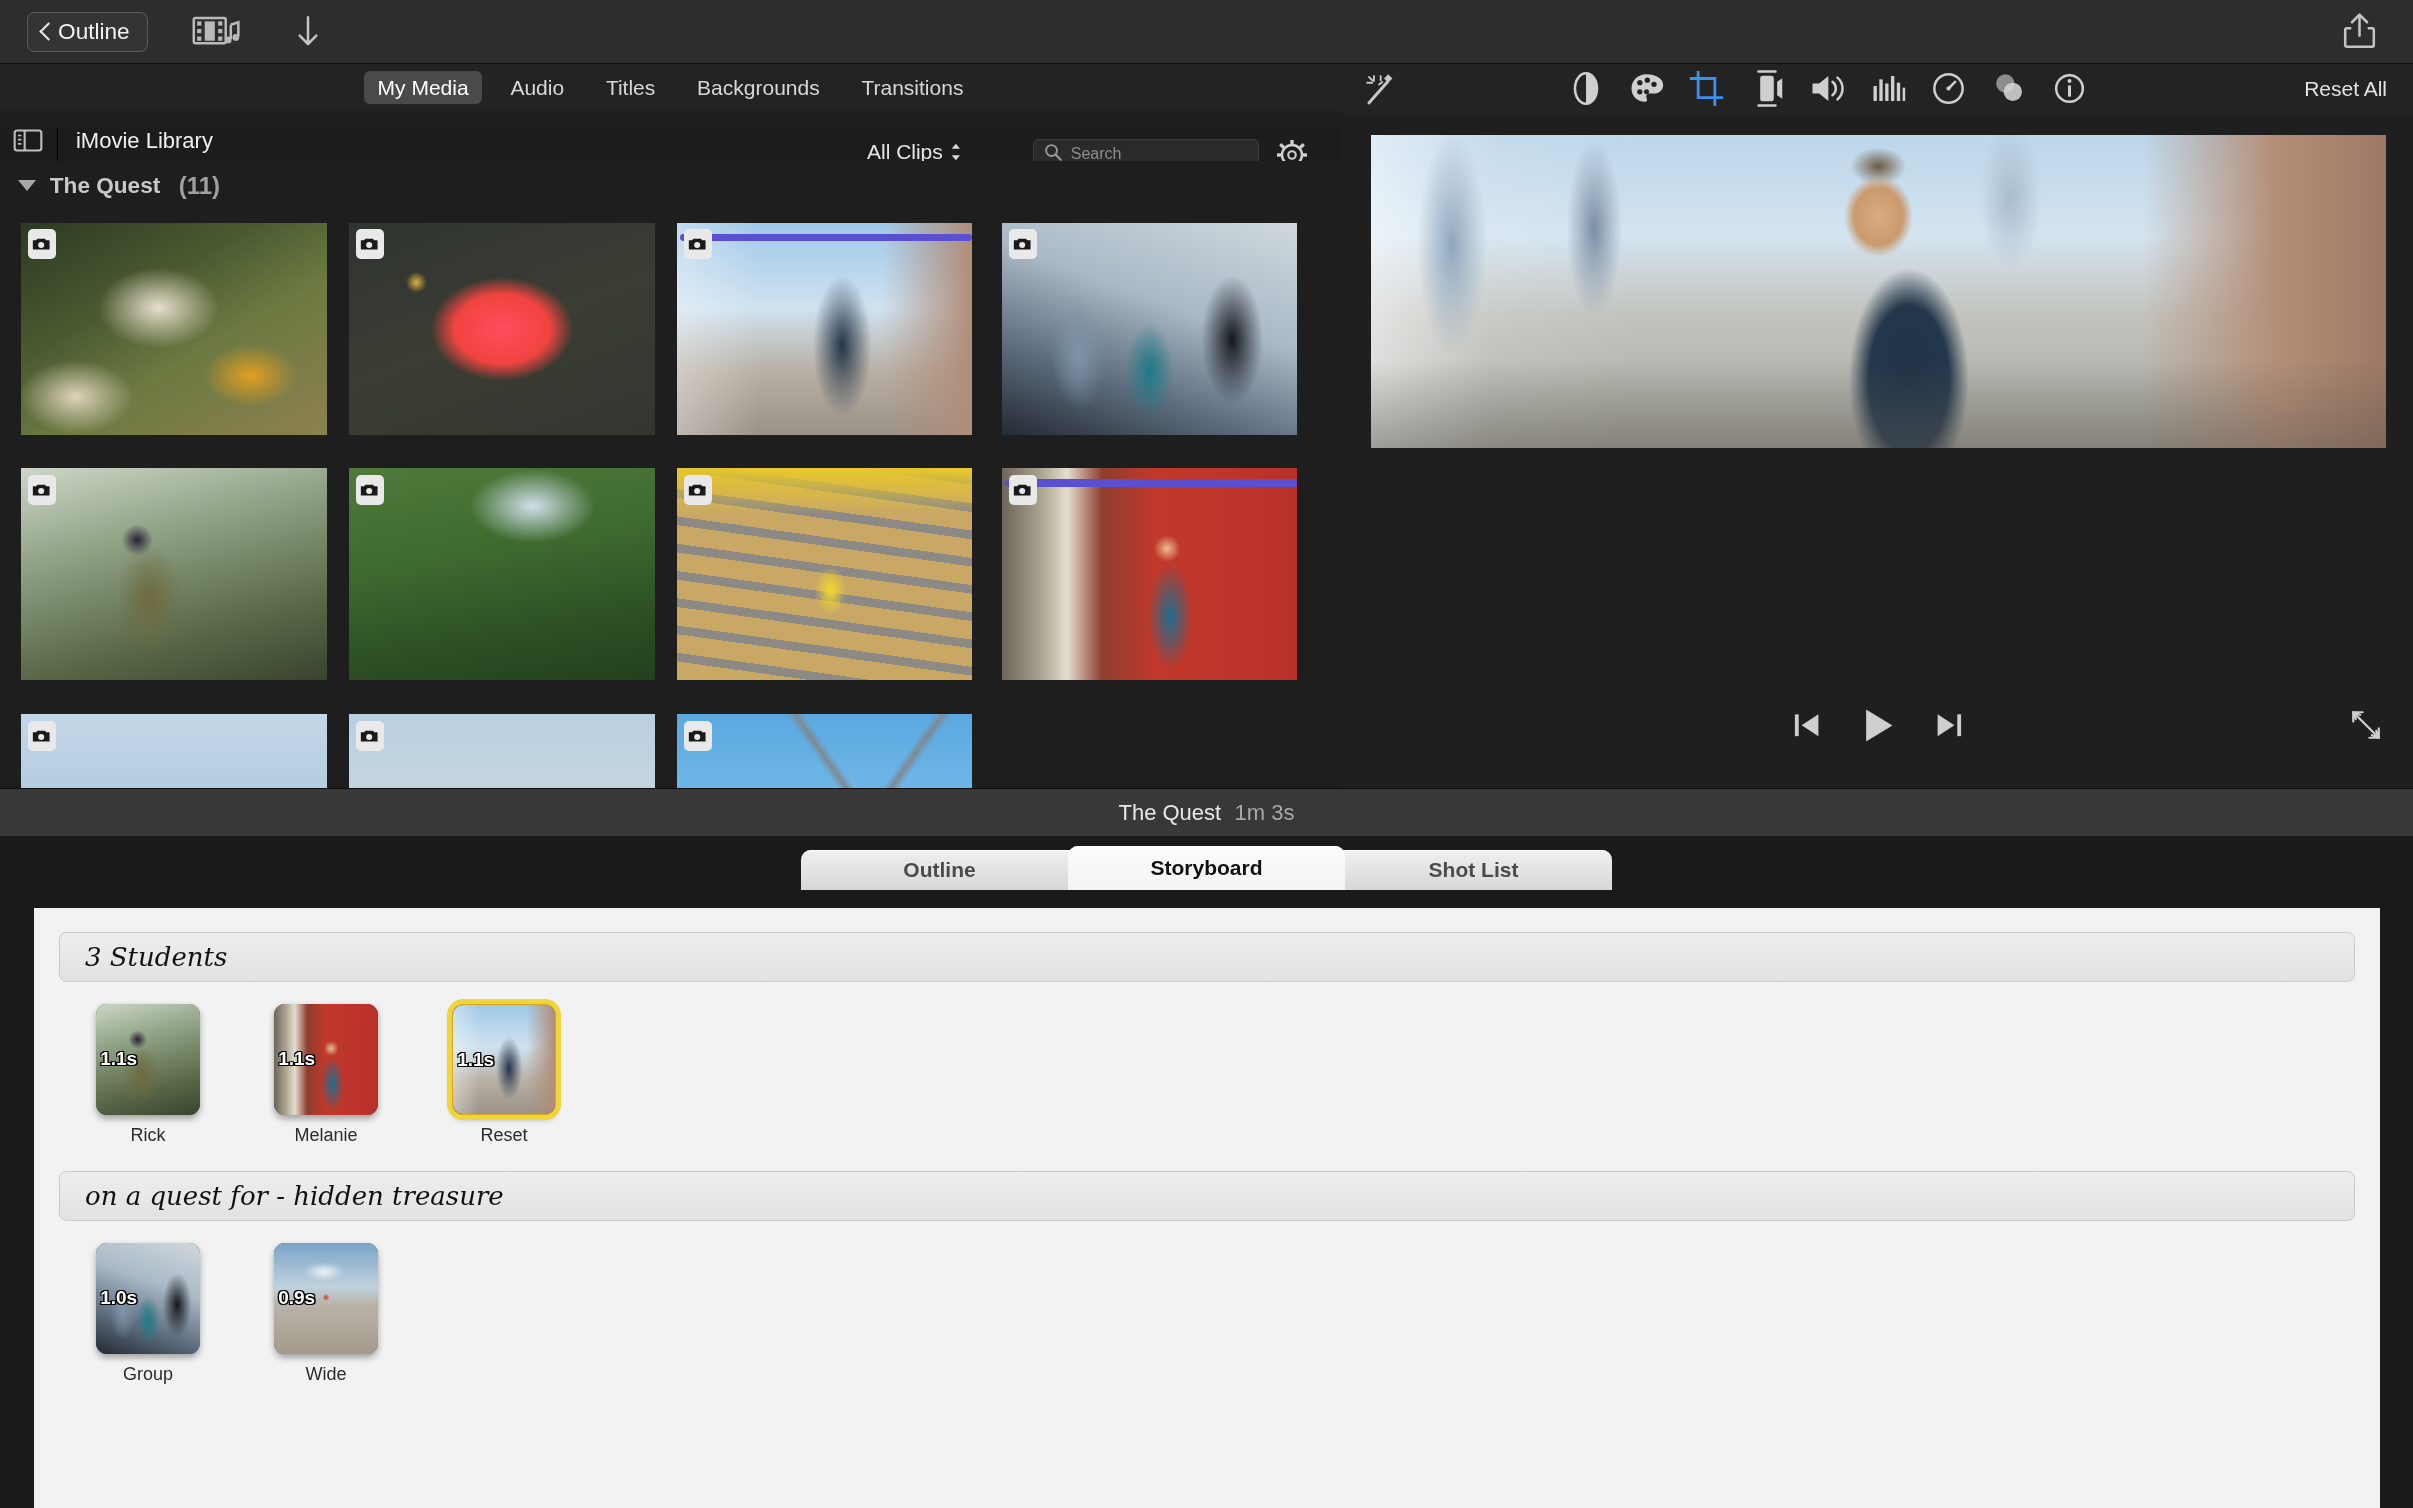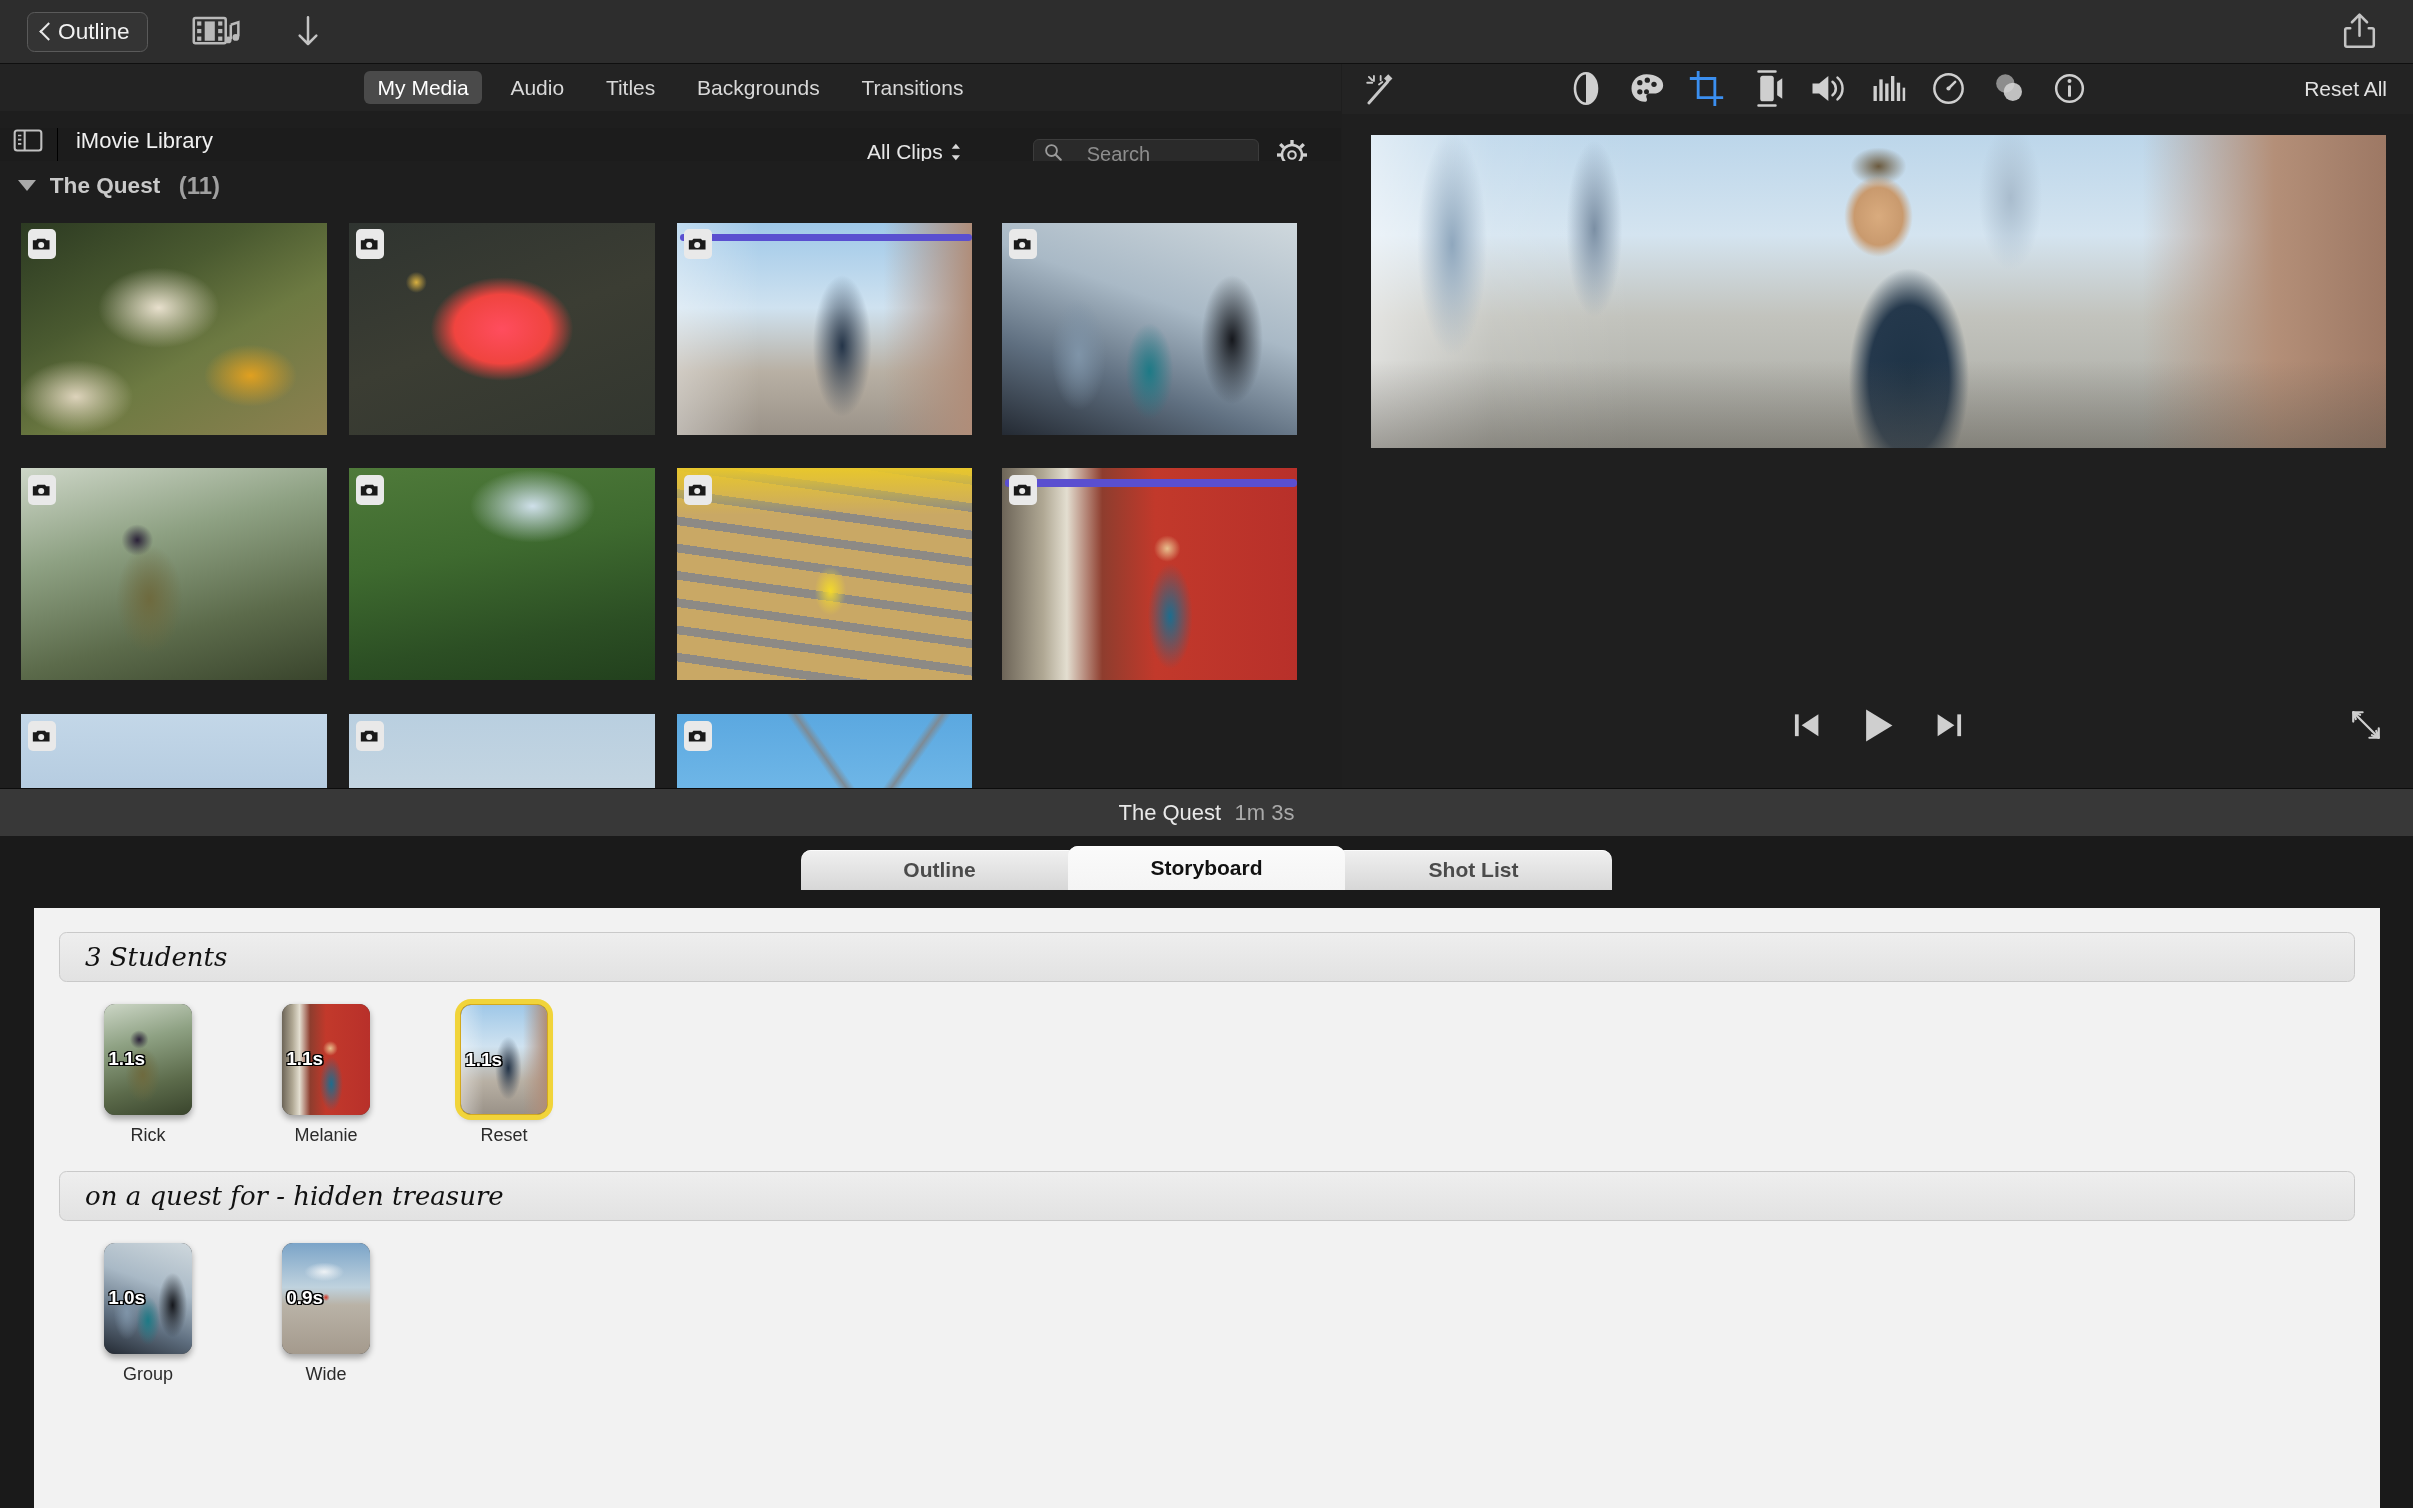--- a/index.html
+++ b/index.html
@@ -72,21 +72,21 @@
     color: #e6e6e6; font-size: 21px;
     display: flex; align-items: center; gap: 7.5px;
   }
   .updown { display: inline-block; width: 11.7px; height: 22px; }
   .searchbox {
     position: absolute; right: 82px; top: 11px;
     width: 226px; height: 30px;
     background: #2a2a2a; border: 0.8px solid #3c3c3c; border-radius: 5.9px;
     display: flex; align-items: center; padding-left: 10px; gap: 8.4px;
   }
-  .search-ph { color: #8d8d8d; font-size: 20px; margin-left: 16px; }
+  .search-ph { color: #8d8d8d; font-size: 16px; }
   .gear-btn { position: absolute; right: 34px; top: 11.7px; width: 30px; height: 30px; }
 
   
   .eventhdr {
     position: absolute; left: 0; top: 161px; width: 1341px; height: 49px;
     background: #1e1e1e;
     display: flex; align-items: center;
   }
   .tri-down {
     width: 0; height: 0; margin-left: 18.4px; margin-right: 13.4px;
@@ -193,21 +193,21 @@
     border: 0.8px solid #c9c9c9; border-radius: 7.5px;
     display: flex; align-items: center;
     padding-left: 25px;
     color: #111; font-size: 26px;
     font-family: "DejaVu Serif", serif;
     font-style: italic;
   }
   .sb-row { display: flex; gap: 0; margin-top: 22px; }
   .sb-cell { width: 178px; display: flex; flex-direction: column; align-items: center; }
   .sb-shot {
-    width: 88px; height: 111px;
+    width: 104px; height: 111px;
     border-radius: 11px;
     position: relative;
     overflow: hidden;
     box-shadow: 0 3.4px 5.9px rgba(0,0,0,0.32);
     background: #444;
   }
   .sb-shot.sel {
     box-shadow: 0 0 0 5px #f1d43a, 0 3.4px 5.9px rgba(0,0,0,0.32);
     border: 1.7px solid #d2a81e;
   }

